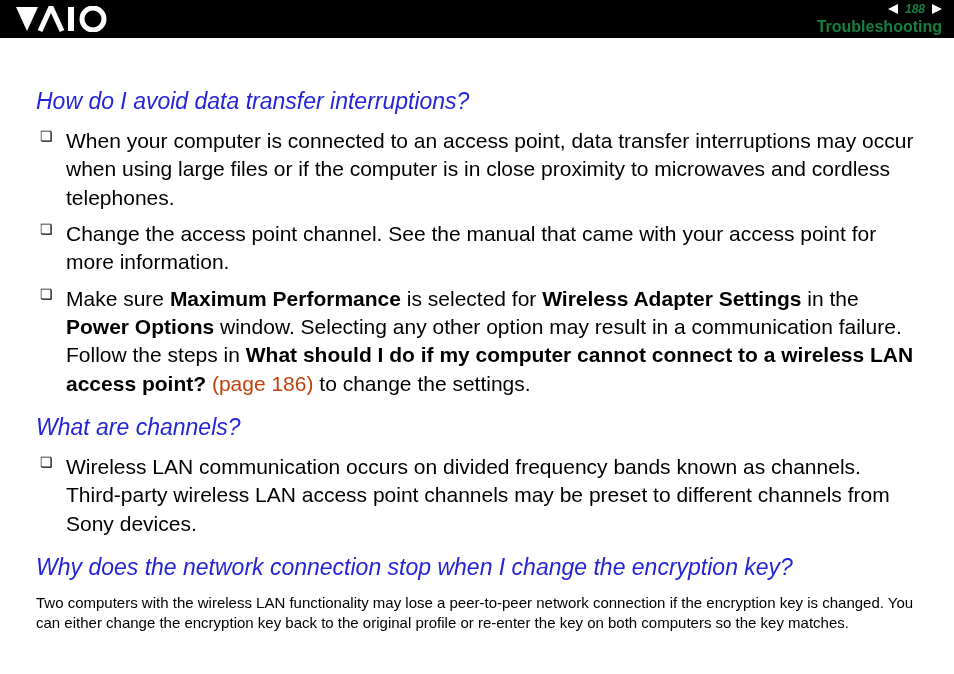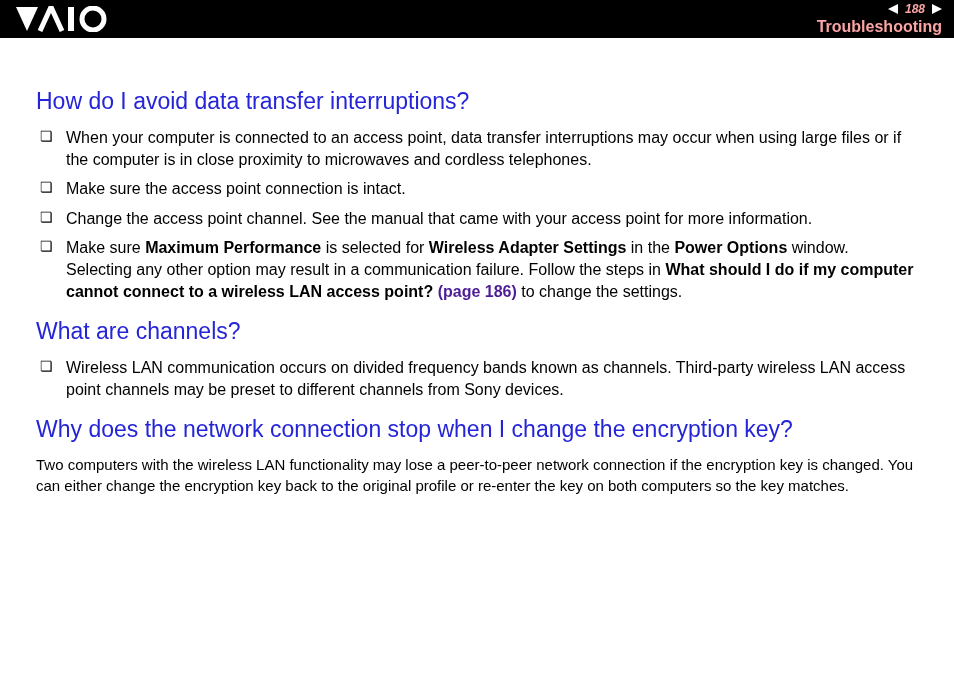--- a/index.html
+++ b/index.html
@@ -1,48 +1,48 @@
 <!DOCTYPE html>
 <html><head>
 <meta charset="utf-8">
 <style>
   * { margin: 0; padding: 0; box-sizing: border-box; }
   html, body { width: 954px; height: 674px; font-family: Arial, Helvetica, sans-serif; background: #fff; color: #000; }
   .page { width: 954px; height: 674px; position: relative; }
 
   
-  .topbar { position: relative; width: 100%; height: 38px; background: #000; color: #fca5a5; }
+  .topbar { position: relative; width: 100%; height: 38px; background: #000; color: #15803d; }
   .logo { position: absolute; left: 16px; top: 6px; }
   .logo svg { display: block; }
   .page-nav { position: absolute; right: 12px; top: 2px; display: flex; align-items: center; }
   .page-nav .arrow { width: 0; height: 0; border-top: 5px solid transparent; border-bottom: 5px solid transparent; }
   .page-nav .arrow.left { border-right: 10px solid #fff; margin-right: 3px; }
   .page-nav .arrow.right { border-left: 10px solid #fff; margin-left: 3px; }
   .page-num { font-size: 12px; font-style: italic; font-weight: bold; padding: 0 4px; }
   .section-label { position: absolute; right: 12px; top: 18px; font-size: 16px; font-weight: bold; }
 
   
   .content { padding: 50px 36px 0 36px; }
-  h2.blue { color: #2424d8; font-weight: 400; font-size: 23px; margin-top: 8px; margin-bottom: 12px; }
+  h2.blue { color: #2424d8; font-weight: 400; font-size: 23px; margin-top: 8px; margin-bottom: 12px; font-style: italic; }
   h2.blue.first { margin-top: 0; }
 
   ul.sq { list-style: none; margin: 0 0 16px 0; padding: 0; }
-  ul.sq > li { position: relative; padding-left: 30px; font-size: 16px; line-height: 1.35; margin-bottom: 8px; }
+  ul.sq > li { position: relative; padding-left: 30px; font-size: 21px; line-height: 1.35; margin-bottom: 8px; }
   ul.sq > li::before {
     content: "❏";
     position: absolute;
     left: 4px;
     top: 0;
     font-size: 14px;
     color: #000;
   }
 
   p.body { font-size: 15px; line-height: 1.35; margin: 0 0 10px 0; }
   b { font-weight: bold; }
-  .link { color: #4c1d95; font-weight: bold; }
+  .link { color: #c2410c; font-weight: normal; }
 </style>
 </head>
 <body>
 
 <div class="page">
 
   <div class="topbar">
     <div class="logo">
       <svg width="110" height="26" viewBox="0 0 110 26">
 
@@ -61,21 +61,20 @@
       <span class="arrow right"></span>
     </div>
     <div class="section-label">Troubleshooting</div>
   </div>
 
   <div class="content">
 
     <h2 class="blue first">How do I avoid data transfer interruptions?</h2>
     <ul class="sq">
       <li>When your computer is connected to an access point, data transfer interruptions may occur when using large files or if the computer is in close proximity to microwaves and cordless telephones.</li>
-      <li>Make sure the access point connection is intact.</li>
       <li>Change the access point channel. See the manual that came with your access point for more information.</li>
       <li>
         <span>Make sure </span><b>Maximum Performance</b><span> is selected for </span><b>Wireless Adapter Settings</b><span> in the </span><b>Power Options</b><span> window. Selecting any other option may result in a communication failure. Follow the steps in </span><b>What should I do if my computer cannot connect to a wireless LAN access point? </b><span class="link">(page 186)</span><span> to change the settings.</span>
       </li>
     </ul>
 
     <h2 class="blue">What are channels?</h2>
     <ul class="sq">
       <li>Wireless LAN communication occurs on divided frequency bands known as channels. Third-party wireless LAN access point channels may be preset to different channels from Sony devices.</li>
     </ul>

